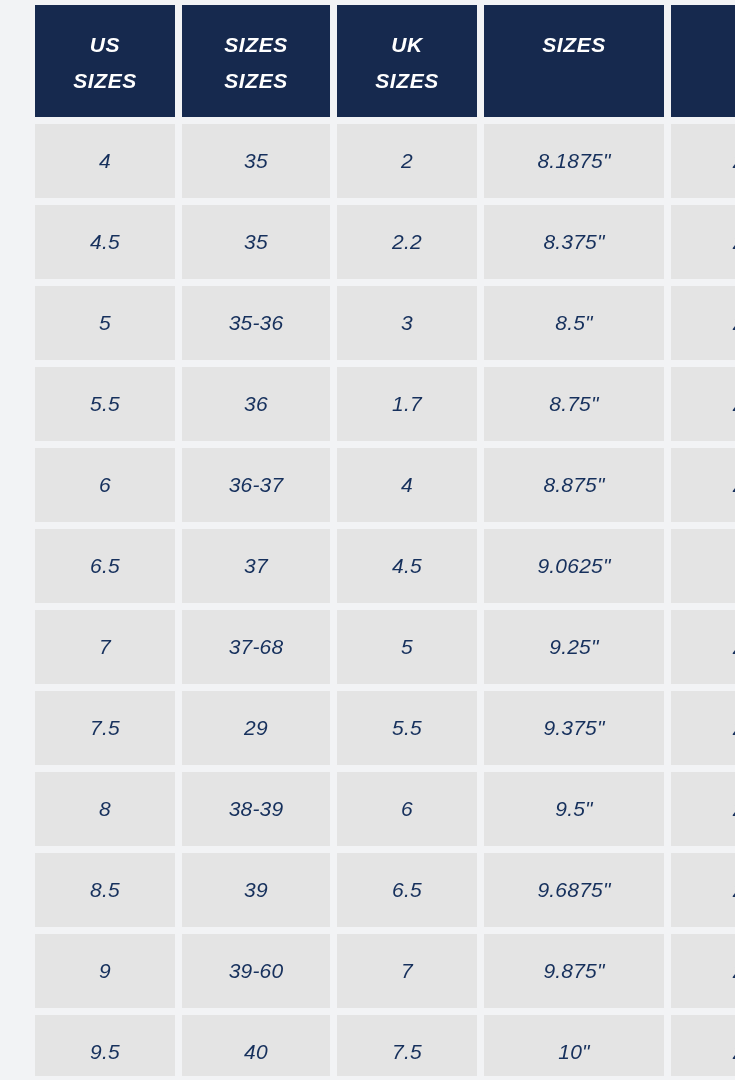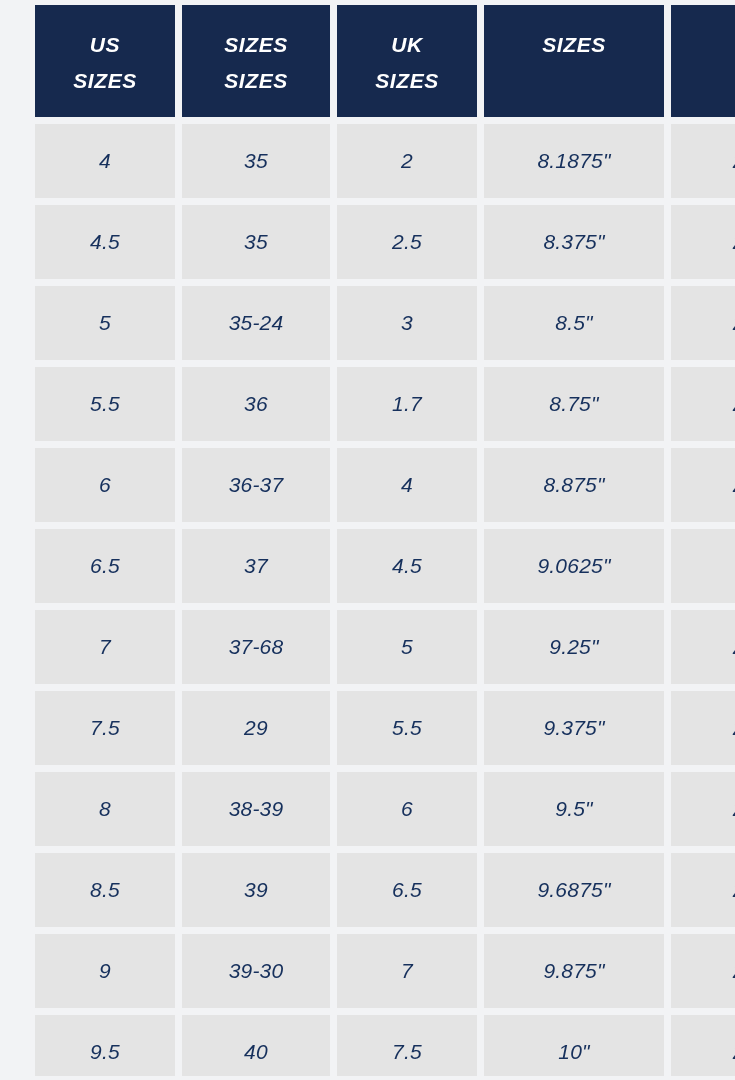--- a/index.html
+++ b/index.html
@@ -122,27 +122,27 @@
         <tr>
           <td class="data-cell">4</td>
           <td class="data-cell">35</td>
           <td class="data-cell">2</td>
           <td class="data-cell">8.1875"</td>
           <td class="data-cell">20.8</td>
         </tr>
         <tr>
           <td class="data-cell">4.5</td>
           <td class="data-cell">35</td>
-          <td class="data-cell">2.5</td>
+          <td class="data-cell">2.2</td>
           <td class="data-cell">8.375"</td>
           <td class="data-cell">21.3</td>
         </tr>
         <tr>
           <td class="data-cell">5</td>
-          <td class="data-cell">35-24</td>
+          <td class="data-cell">35-36</td>
           <td class="data-cell">3</td>
           <td class="data-cell">8.5"</td>
           <td class="data-cell">21.6</td>
         </tr>
         <tr>
           <td class="data-cell">5.5</td>
           <td class="data-cell">36</td>
           <td class="data-cell">1.7</td>
           <td class="data-cell">8.75"</td>
           <td class="data-cell">22.2</td>
@@ -184,21 +184,21 @@
         </tr>
         <tr>
           <td class="data-cell">8.5</td>
           <td class="data-cell">39</td>
           <td class="data-cell">6.5</td>
           <td class="data-cell">9.6875"</td>
           <td class="data-cell">24.6</td>
         </tr>
         <tr>
           <td class="data-cell">9</td>
-          <td class="data-cell">39-30</td>
+          <td class="data-cell">39-60</td>
           <td class="data-cell">7</td>
           <td class="data-cell">9.875"</td>
           <td class="data-cell">25.1</td>
         </tr>
         <tr>
           <td class="data-cell">9.5</td>
           <td class="data-cell">40</td>
           <td class="data-cell">7.5</td>
           <td class="data-cell">10"</td>
           <td class="data-cell">25.4</td>

